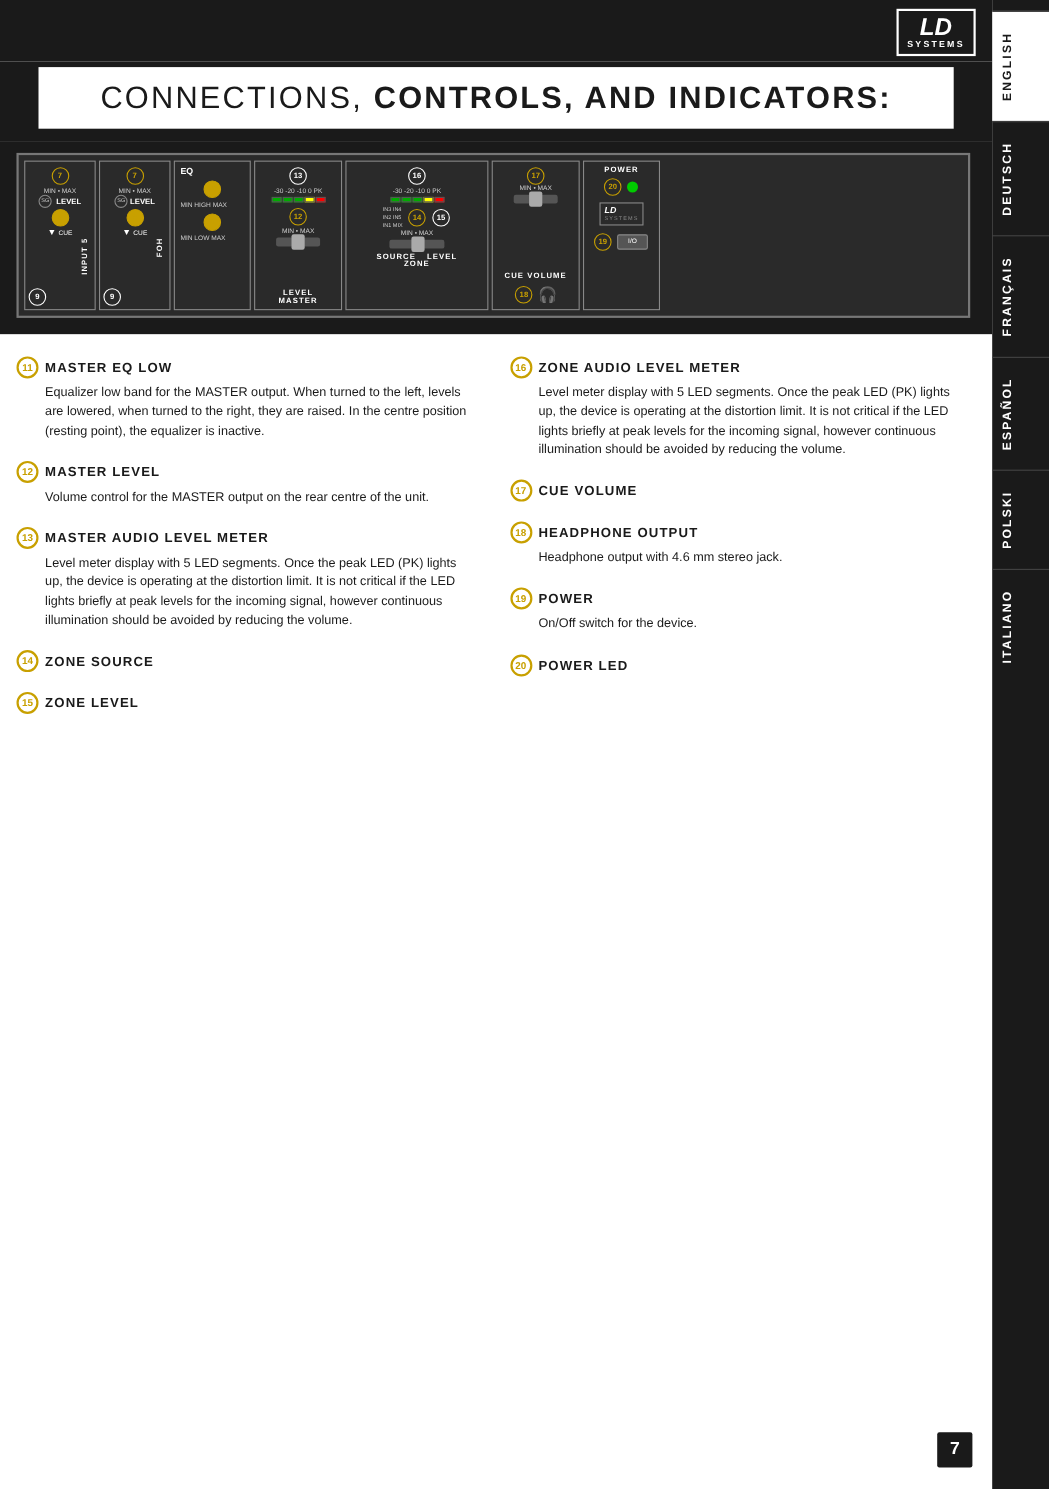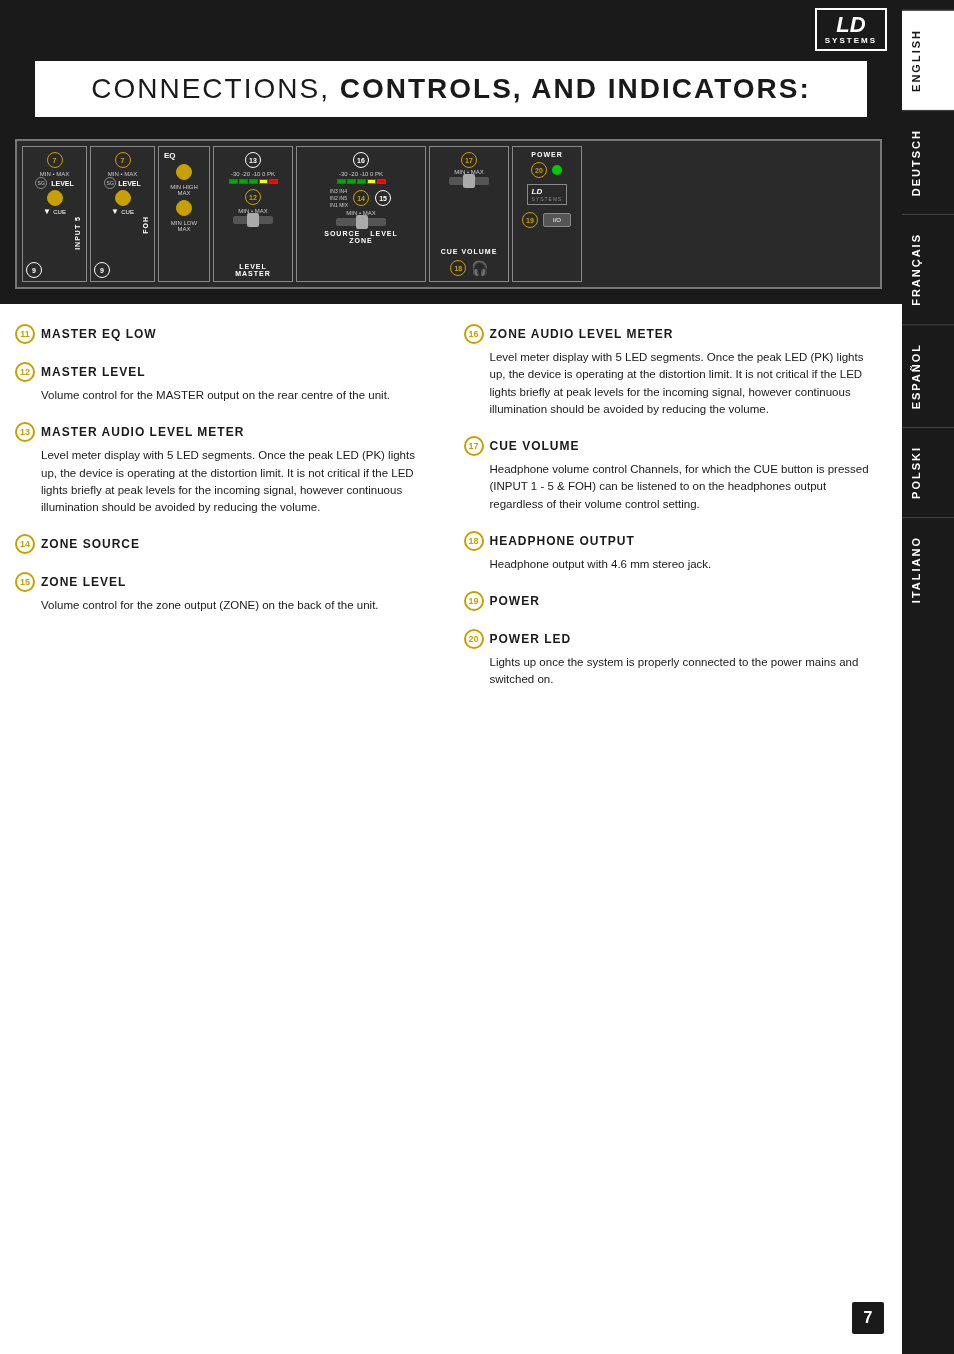--- a/index.html
+++ b/index.html
@@ -292,21 +292,21 @@
         <div style="display:flex;align-items:center;gap:2px;">
           <div style="width:12px;height:12px;border-radius:50%;border:1px solid #888;font-size:5px;color:#ccc;display:flex;align-items:center;justify-content:center;">SG</div>
           <span style="font-size:7px;font-weight:bold;color:#fff;">LEVEL</span>
         </div>
         <div class="number-badge" style="background:#c8a000;">8</div>
         <div style="font-size:8px;color:#fff;">▼ <span style="font-size:6px;">CUE</span></div>
         <div class="number-badge" style="border-color:#fff;color:#fff;position:absolute;bottom:2px;left:2px;">9</div>
         <div class="module-label-side">FOH</div>
       </div>
 
-      <div class="panel-module" style="width:52px;text-align:center;">
+      <div class="panel-module" style="width:70px;text-align:center;">
         <div style="font-size:8px;font-weight:bold;color:#fff;align-self:flex-start;">EQ</div>
         <div class="number-badge" style="background:#c8a000;margin:4px 0;">10</div>
         <div style="font-size:6px;color:#ccc;align-self:flex-start;">MIN HIGH MAX</div>
         <div class="number-badge" style="background:#c8a000;margin:4px 0;">11</div>
         <div style="font-size:6px;color:#ccc;align-self:flex-start;">MIN LOW MAX</div>
       </div>
 
       <div class="panel-module" style="width:80px;">
 
         <div style="display:flex;align-items:center;gap:2px;margin-bottom:2px;">
@@ -405,20 +405,21 @@
   <div class="content-area">
     <div class="two-col">
 
       <div>
 
         <div class="item-section">
           <div class="item-heading">
             <div class="item-number">11</div>
             <div class="item-title">MASTER EQ LOW</div>
           </div>
+          <div class="item-body">Equalizer low band for the MASTER output. When turned to the left, levels are lowered, when turned to the right, they are raised. In the centre position (resting point), the equalizer is inactive.</div>
         </div>
 
         <div class="item-section">
           <div class="item-heading">
             <div class="item-number">12</div>
             <div class="item-title">MASTER LEVEL</div>
           </div>
           <div class="item-body">Volume control for the MASTER output on the rear centre of the unit.</div>
         </div>
 
@@ -435,63 +436,61 @@
             <div class="item-number">14</div>
             <div class="item-title">ZONE SOURCE</div>
           </div>
         </div>
 
         <div class="item-section">
           <div class="item-heading">
             <div class="item-number">15</div>
             <div class="item-title">ZONE LEVEL</div>
           </div>
-          <div class="item-body">Volume control for the zone output (ZONE) on the back of the unit.</div>
         </div>
       </div>
 
       <div>
 
         <div class="item-section">
           <div class="item-heading">
             <div class="item-number">16</div>
             <div class="item-title">ZONE AUDIO LEVEL METER</div>
           </div>
           <div class="item-body">Level meter display with 5 LED segments. Once the peak LED (PK) lights up, the device is operating at the distortion limit. It is not critical if the LED lights briefly at peak levels for the incoming signal, however continuous illumination should be avoided by reducing the volume.</div>
         </div>
 
         <div class="item-section">
           <div class="item-heading">
             <div class="item-number">17</div>
             <div class="item-title">CUE VOLUME</div>
           </div>
-          <div class="item-body">Headphone volume control Channels, for which the CUE button is pressed (INPUT 1 - 5 &amp; FOH) can be listened to on the headphones output regardless of their volume control setting.</div>
         </div>
 
         <div class="item-section">
           <div class="item-heading">
             <div class="item-number">18</div>
             <div class="item-title">HEADPHONE OUTPUT</div>
           </div>
           <div class="item-body">Headphone output with 4.6 mm stereo jack.</div>
         </div>
 
         <div class="item-section">
           <div class="item-heading">
             <div class="item-number">19</div>
             <div class="item-title">POWER</div>
           </div>
+          <div class="item-body">On/Off switch for the device.</div>
         </div>
 
         <div class="item-section">
           <div class="item-heading">
             <div class="item-number">20</div>
             <div class="item-title">POWER LED</div>
           </div>
-          <div class="item-body">Lights up once the system is properly connected to the power mains and switched on.</div>
         </div>
       </div>
     </div>
   </div>
 
 </div>
 
 <div class="page-number">7</div>
 
 </body></html>

